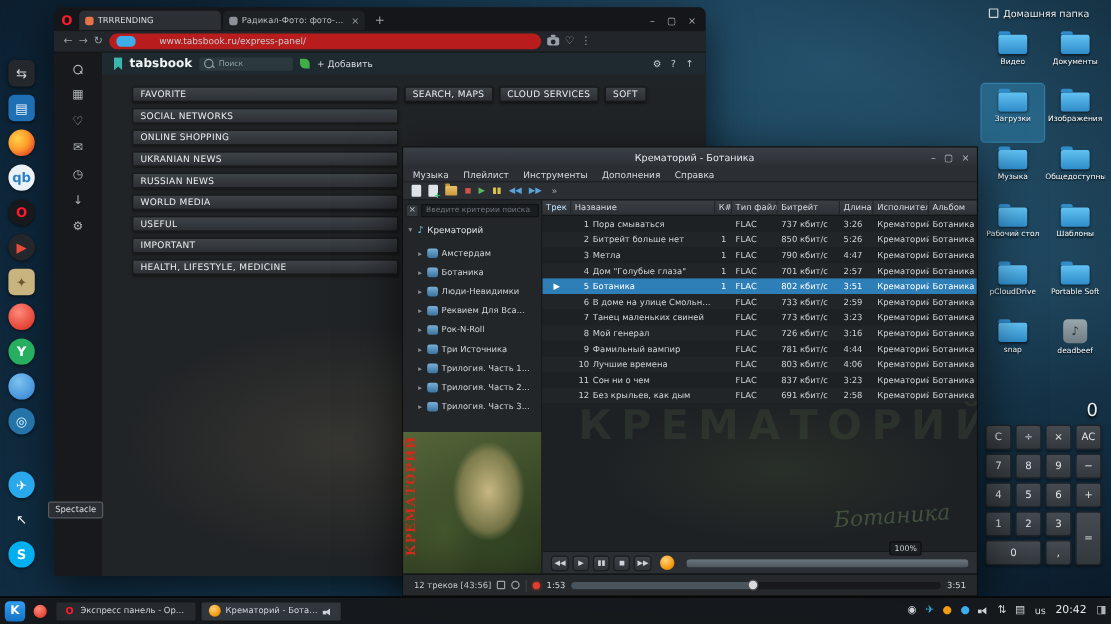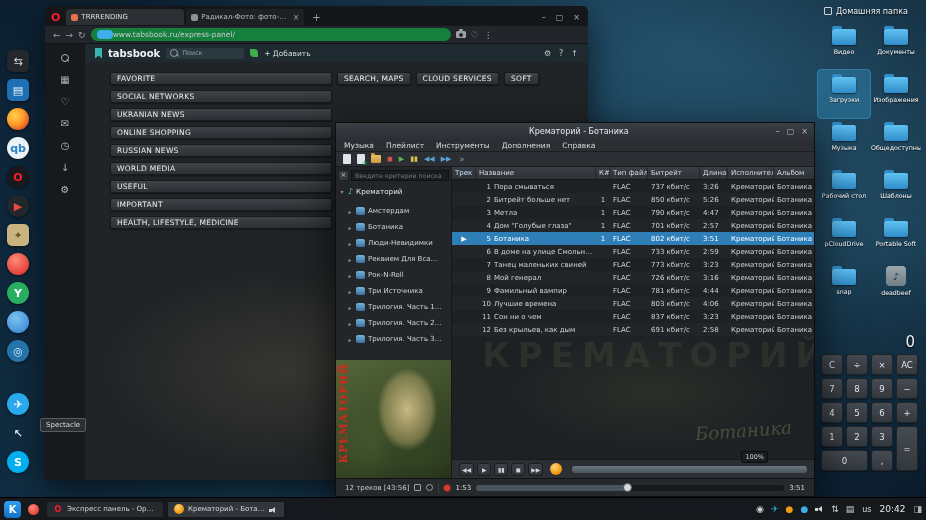--- a/index.html
+++ b/index.html
@@ -33,21 +33,21 @@
   .tabs{display:flex;align-items:center;height:100%}
   .tab{width:118px;height:16px;margin-right:2px;background:#1e2124;border-radius:4px 4px 0 0;display:flex;align-items:center;gap:3px;padding:0 5px;color:#b9bfc4}
   .tab.act{background:#2c3034;color:#dadfe3}
   .fav{width:7px;height:7px;border-radius:2px;flex:none}
   .tlabel{font-size:7px;white-space:nowrap;overflow:hidden;text-overflow:ellipsis;flex:1}
   .tclose{font-size:8px;color:#9aa1a7}
   .newtab{font-size:10px;color:#9aa1a7;margin:0 6px}
   .winctl{margin-left:auto;display:flex;gap:10px;padding-right:4px;color:#aeb4b9;font-size:8px}
   .addressbar{height:18px;background:#22262a;display:flex;align-items:center;gap:5px;padding:0 8px;border-bottom:1px solid #121416}
   .nav-ic{color:#9aa1a7;font-size:9px}
-  .urlfield{width:360px;height:13px;background:#15803d;border-radius:7px;display:flex;align-items:center;gap:0;padding:0 6px}
+  .urlfield{width:360px;height:13px;background:#b91c1c;border-radius:7px;display:flex;align-items:center;gap:20px;padding:0 6px}
   .badge{width:16px;height:9px;border-radius:4px;background:#3daee9;flex:none}
   .url{font-size:7.5px;color:#c6cbd0;white-space:nowrap;overflow:hidden}
   .abicon{color:#9aa1a7;font-size:9px;display:flex;align-items:center}
   .content{position:absolute;top:38px;left:0;right:0;bottom:0;display:flex}
   .o-sidebar{width:40px;background:#17191c;display:flex;flex-direction:column;align-items:center;gap:11px;padding-top:10px}
   .sb-icon{color:#aeb5ba;font-size:10px;display:flex;align-items:center}
   .i-mag{position:relative;width:9px;height:9px;display:inline-block}
   .i-mag::before{content:"";position:absolute;left:0;top:0;width:6px;height:6px;border:1.2px solid currentColor;border-radius:50%}
   .i-mag::after{content:"";position:absolute;left:5.8px;top:6px;width:3.4px;height:1.3px;background:currentColor;transform:rotate(45deg)}
   .i-cam{width:10px;height:7px;background:#9aa1a7;border-radius:1.5px;position:relative;display:inline-block}
@@ -320,22 +320,22 @@
           <span class="add">+ Добавить</span>
           <div class="sh-right">
               <span class="sh-icon">⚙</span>
               <span class="sh-icon">?</span>
               <span class="sh-icon">↑</span>
             </div>
         </div>
         <div class="cats-left">
             <div class="catbar">FAVORITE</div>
             <div class="catbar">SOCIAL NETWORKS</div>
+            <div class="catbar">ONLINE SHOPPING</div>
             <div class="catbar">UKRANIAN NEWS</div>
-            <div class="catbar">ONLINE SHOPPING</div>
             <div class="catbar">RUSSIAN NEWS</div>
             <div class="catbar">WORLD MEDIA</div>
             <div class="catbar">USEFUL</div>
             <div class="catbar">IMPORTANT</div>
             <div class="catbar">HEALTH, LIFESTYLE, MEDICINE</div>
           </div>
         <div class="cats-right">
             <div class="catbar">SEARCH, MAPS</div>
             <div class="catbar">CLOUD SERVICES</div>
             <div class="catbar">SOFT</div>

